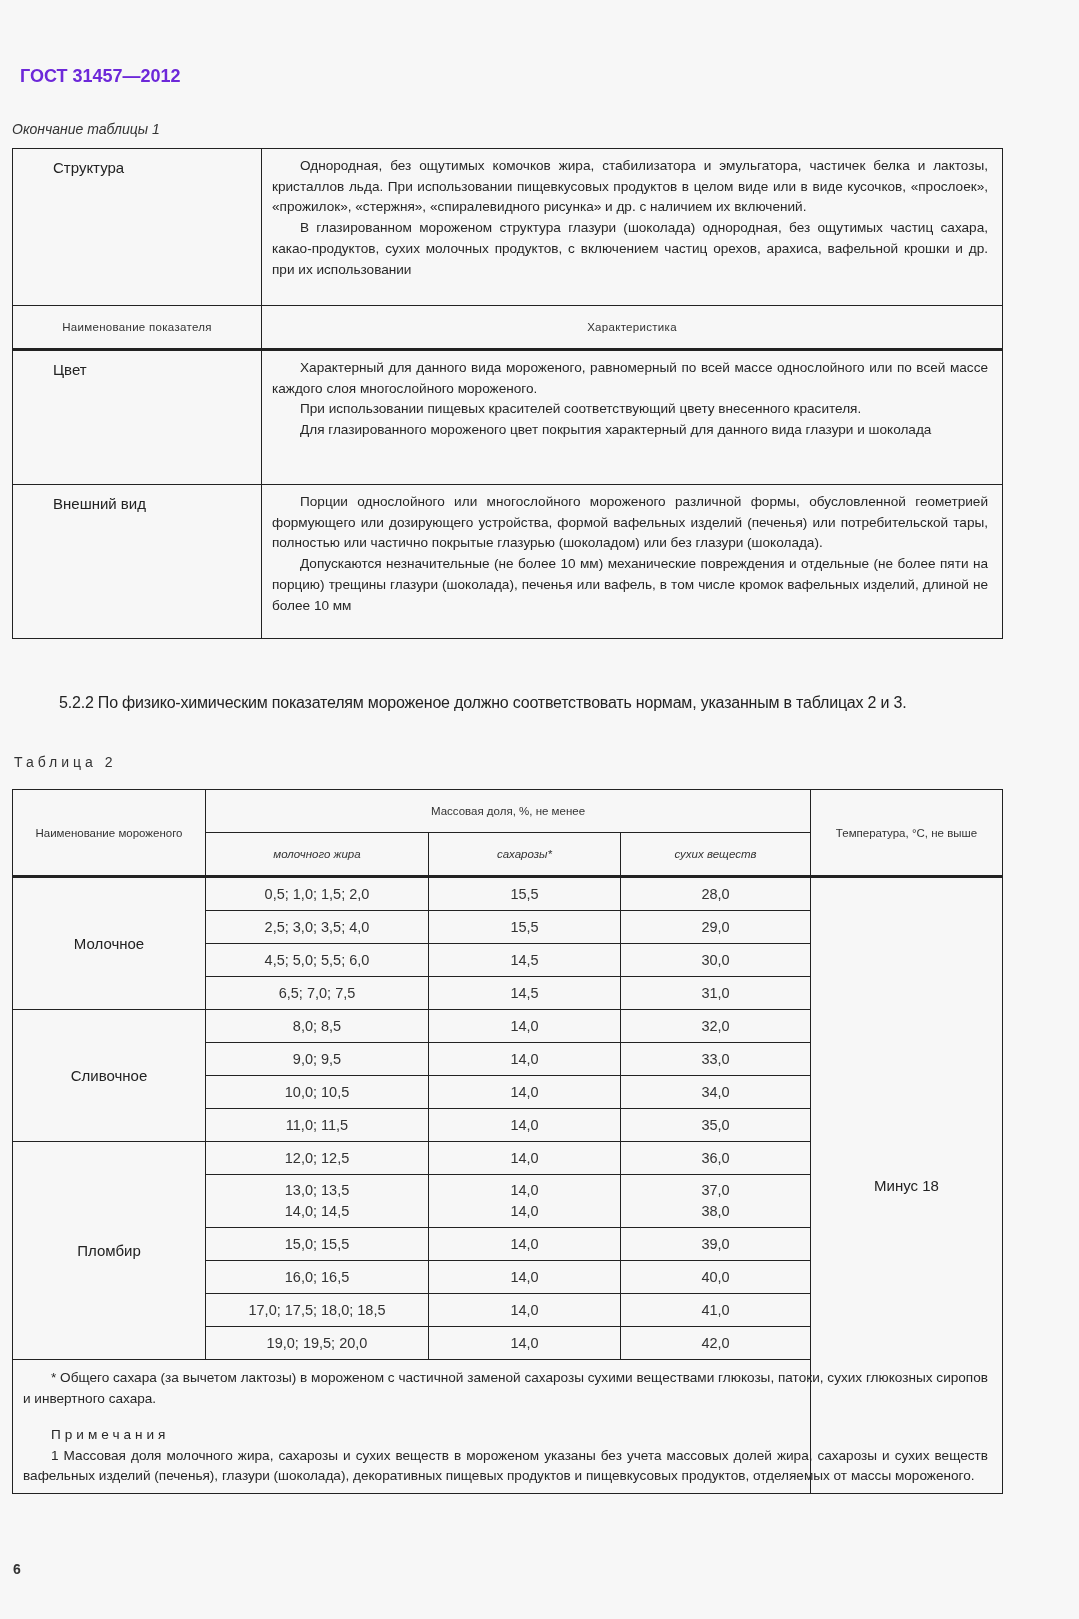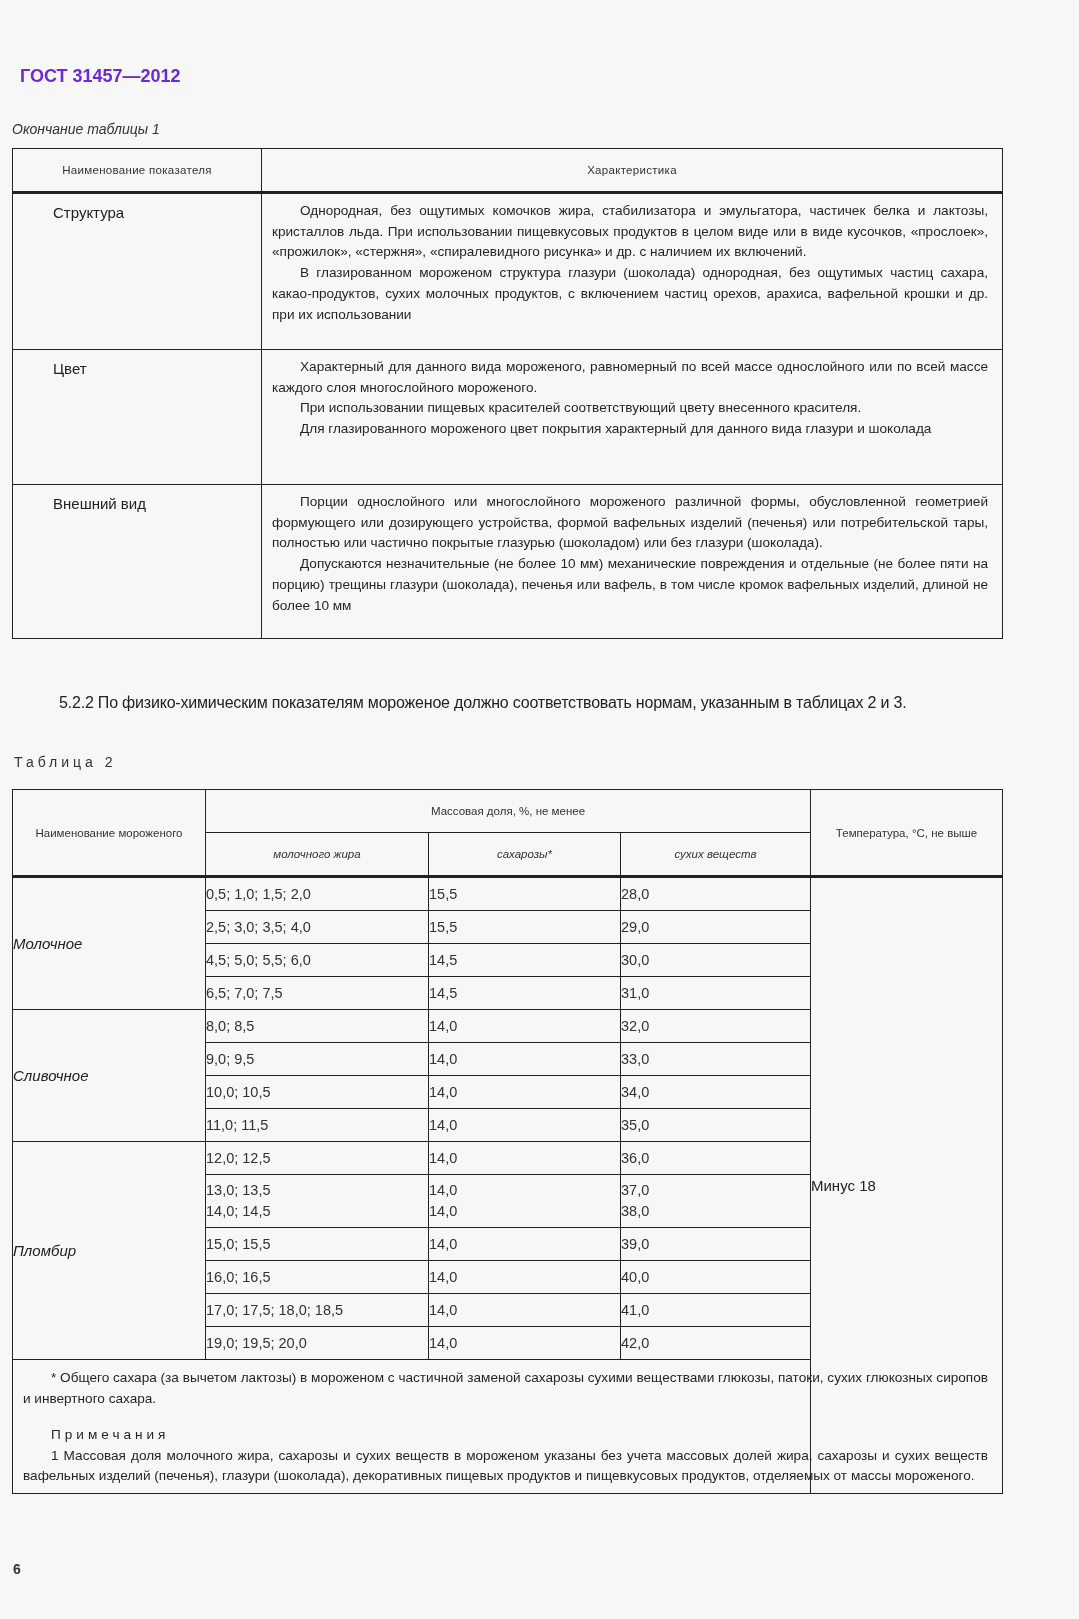--- a/index.html
+++ b/index.html
@@ -17,47 +17,47 @@
   #t1 td.name { width: 248px; font-size: 15px; padding: 10px 0 0 40px; box-sizing: border-box; }
   #t1 td.desc { font-size: 13.6px; line-height: 20.7px; padding: 7px 14px 5px 10px; text-align: justify; color: #262626; }
   #t1 td.desc p { margin: 0; text-indent: 28px; }
   .para { position: absolute; left: 4px; top: 692px; width: 990px; font-size: 16px; line-height: 22px; color: #222; text-indent: 55px; text-align: justify; letter-spacing: -0.2px; }
   .t2-caption { position: absolute; left: 14px; top: 754px; font-size: 14px; letter-spacing: 4px; color: #333; }
   
   #t2 { top: 789px; }
   #t2 th { font-size: 11.5px; color: #333; text-align: center; vertical-align: middle; line-height: 20px; }
   #t2 tr.h1 th { height: 42px; }
   #t2 tr.h2 th { height: 42px; border-bottom: 3px solid #222; font-style: italic; }
-  #t2 td { font-size: 14.5px; vertical-align: middle; height: 32px; color: #333; }
-  #t2 td.group { font-size: 15px; color: #222; font-style: italic; }
+  #t2 td { font-size: 14.5px; text-align: center; vertical-align: middle; height: 32px; color: #333; }
+  #t2 td.group { font-size: 15px; color: #222; }
   #t2 td.temp { font-size: 15px; color: #222; }
   #t2 td.multi { height: 52px; line-height: 21px; }
   #t2 tr.foot td { text-align: left; vertical-align: top; font-size: 13.6px; line-height: 20.5px; padding: 8px 14px 6px 10px; height: auto; color: #262626; }
   .foot p { margin: 0; text-indent: 28px; text-align: justify; }
   .foot .notes-title { letter-spacing: 4px; margin-top: 16px; }
   .page-number { position: absolute; left: 13px; top: 1561px; font-size: 14px; font-weight: bold; color: #333; }
 </style>
 </head>
 <body>
 
 <div class="doc-title">ГОСТ 31457—2012</div>
 <div class="caption-italic">Окончание таблицы 1</div>
 
 <table id="t1">
   <tbody>
-      <tr>
-    <th style="width:248px">Наименование показателя</th>
-    <th>Характеристика</th>
-  </tr>
-  <tr style="height:157px">
+      <tr style="height:157px">
     <td class="name">Структура</td>
     <td class="desc">
       <p>Однородная, без ощутимых комочков жира, стабилизатора и эмульгатора, частичек белка и лактозы, кристаллов льда. При использовании пищевкусовых продуктов в целом виде или в виде кусочков, «прослоек», «прожилок», «стержня», «спиралевидного рисунка» и др. с наличием их включений.</p>
       <p>В глазированном мороженом структура глазури (шоколада) однородная, без ощутимых частиц сахара, какао-продуктов, сухих молочных продуктов, с включением частиц орехов, арахиса, вафельной крошки и др. при их использовании</p>
     </td>
+  </tr>
+  <tr>
+    <th style="width:248px">Наименование показателя</th>
+    <th>Характеристика</th>
   </tr>
   <tr style="height:135px">
     <td class="name">Цвет</td>
     <td class="desc">
       <p>Характерный для данного вида мороженого, равномерный по всей массе однослойного или по всей массе каждого слоя многослойного мороженого.</p>
       <p>При использовании пищевых красителей соответствующий цвету внесенного красителя.</p>
       <p>Для глазированного мороженого цвет покрытия характерный для данного вида глазури и шоколада</p>
     </td>
   </tr>
   <tr style="height:154px">

